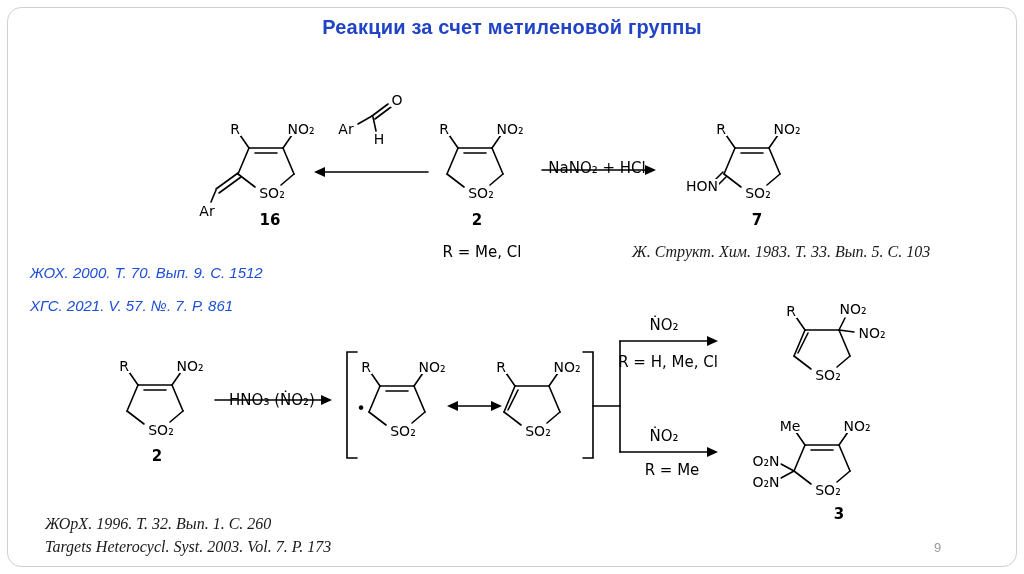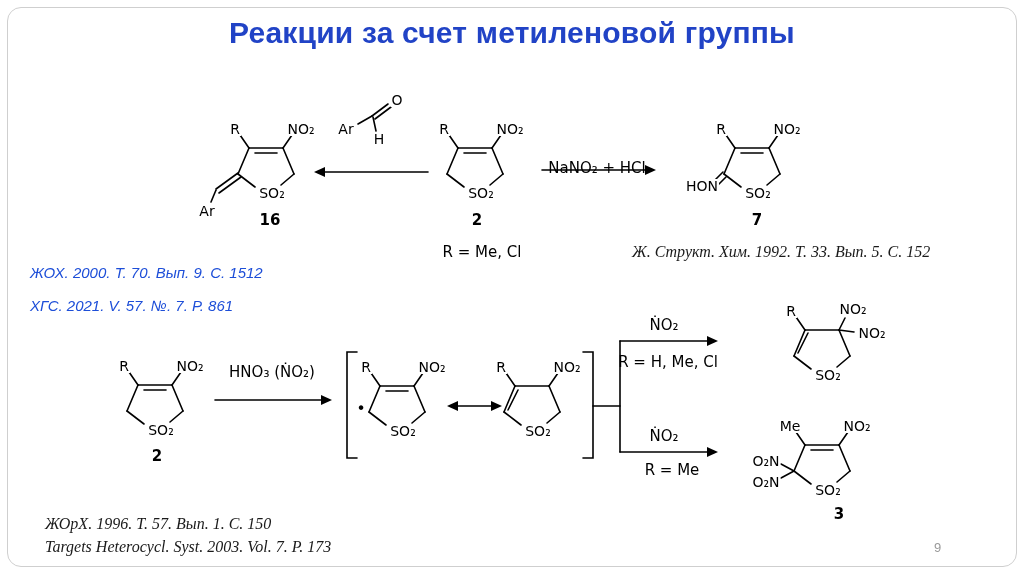--- a/index.html
+++ b/index.html
@@ -1,21 +1,21 @@
 <!DOCTYPE html>
 <html><head>
 <meta charset="utf-8">
 <style>
   html,body{margin:0;padding:0;background:#fff;}
   .slide{position:relative;width:1024px;height:574px;background:#ffffff;overflow:hidden;
          font-family:"Liberation Sans",sans-serif;color:#000;}
   .frame{position:absolute;left:7px;top:7px;right:7px;bottom:7px;border:1px solid #cfcfcf;
          border-radius:14px;pointer-events:none;}
   .title{position:absolute;left:0;top:16px;width:100%;text-align:center;
-         font-size:30px;font-weight:bold;color:#2143c6;letter-spacing:0.2px;}
+         font-size:20px;font-weight:bold;color:#2143c6;letter-spacing:0.2px;}
   .overlay{position:absolute;left:0;top:0;}
   .chem{position:absolute;transform:translate(-50%,-50%);white-space:nowrap;
         font-family:"DejaVu Sans",sans-serif;font-size:14px;line-height:1;background:#fff;padding:0 1px;}
   .num{position:absolute;transform:translate(-50%,-50%);white-space:nowrap;
        font-family:"DejaVu Sans",sans-serif;font-size:15px;font-weight:bold;line-height:1;}
   .cond{position:absolute;transform:translate(-50%,-50%);white-space:nowrap;
         font-family:"DejaVu Sans",sans-serif;font-size:15px;line-height:1;}
   .dot{position:absolute;transform:translate(-50%,-50%);font-size:16px;font-weight:bold;line-height:1;}
   .cit-sans{position:absolute;transform:translate(0,-50%);white-space:nowrap;
             font:italic 15px "Liberation Sans",sans-serif;color:#1d4ed8;}
@@ -202,28 +202,28 @@
   <span class="cond" style="left:597px;top:168px">NaNO₂ + HCl</span>
 
   <span class="chem" style="left:702px;top:186px">HON</span>
   <span class="chem" style="left:721px;top:129px">R</span>
   <span class="chem" style="left:787px;top:129px">NO₂</span>
   <span class="chem" style="left:758px;top:193px">SO₂</span>
   <span class="num" style="left:757px;top:220px">7</span>
 
   <span class="cit-sans" style="left:30px;top:272px">ЖОХ. 2000. Т. 70. Вып. 9. С. 1512</span>
   <span class="cit-sans" style="left:30px;top:305px">ХГС. 2021. V. 57. №. 7. Р. 861</span>
-  <span class="cit-serif" style="left:632px;top:252px">Ж. Структ. Хим. 1992. Т. 33. Вып. 5. С. 152</span>
+  <span class="cit-serif" style="left:632px;top:252px">Ж. Структ. Хим. 1983. Т. 33. Вып. 5. С. 103</span>
 
   <span class="chem" style="left:124px;top:366px">R</span>
   <span class="chem" style="left:190px;top:366px">NO₂</span>
   <span class="chem" style="left:161px;top:430px">SO₂</span>
   <span class="num" style="left:157px;top:456px">2</span>
 
-  <span class="cond" style="left:272px;top:372px">HNO₃ (ṄO₂)</span>
+  <span class="cond" style="left:272px;top:400px">HNO₃ (ṄO₂)</span>
 
   <span class="chem" style="left:366px;top:367px">R</span>
   <span class="chem" style="left:432px;top:367px">NO₂</span>
   <span class="chem" style="left:403px;top:431px">SO₂</span>
   <span class="dot" style="left:361px;top:408px">•</span>
 
   <span class="chem" style="left:501px;top:367px">R</span>
   <span class="chem" style="left:567px;top:367px">NO₂</span>
   <span class="chem" style="left:538px;top:431px">SO₂</span>
 
@@ -237,17 +237,17 @@
   <span class="chem" style="left:872px;top:333px">NO₂</span>
   <span class="chem" style="left:828px;top:375px">SO₂</span>
 
   <span class="chem" style="left:790px;top:426px">Me</span>
   <span class="chem" style="left:857px;top:426px">NO₂</span>
   <span class="chem" style="left:766px;top:461px">O₂N</span>
   <span class="chem" style="left:766px;top:482px">O₂N</span>
   <span class="chem" style="left:828px;top:490px">SO₂</span>
   <span class="num" style="left:839px;top:514px">3</span>
 
-  <span class="cit-serif" style="left:45px;top:524px">ЖОрХ. 1996. Т. 57. Вып. 1. С. 150</span>
+  <span class="cit-serif" style="left:45px;top:524px">ЖОрХ. 1996. Т. 32. Вып. 1. С. 260</span>
   <span class="cit-serif" style="left:45px;top:547px">Targets Heterocycl. Syst. 2003. Vol. 7. P. 173</span>
 
   <span class="page">9</span>
 </div>
 
 </body></html>

